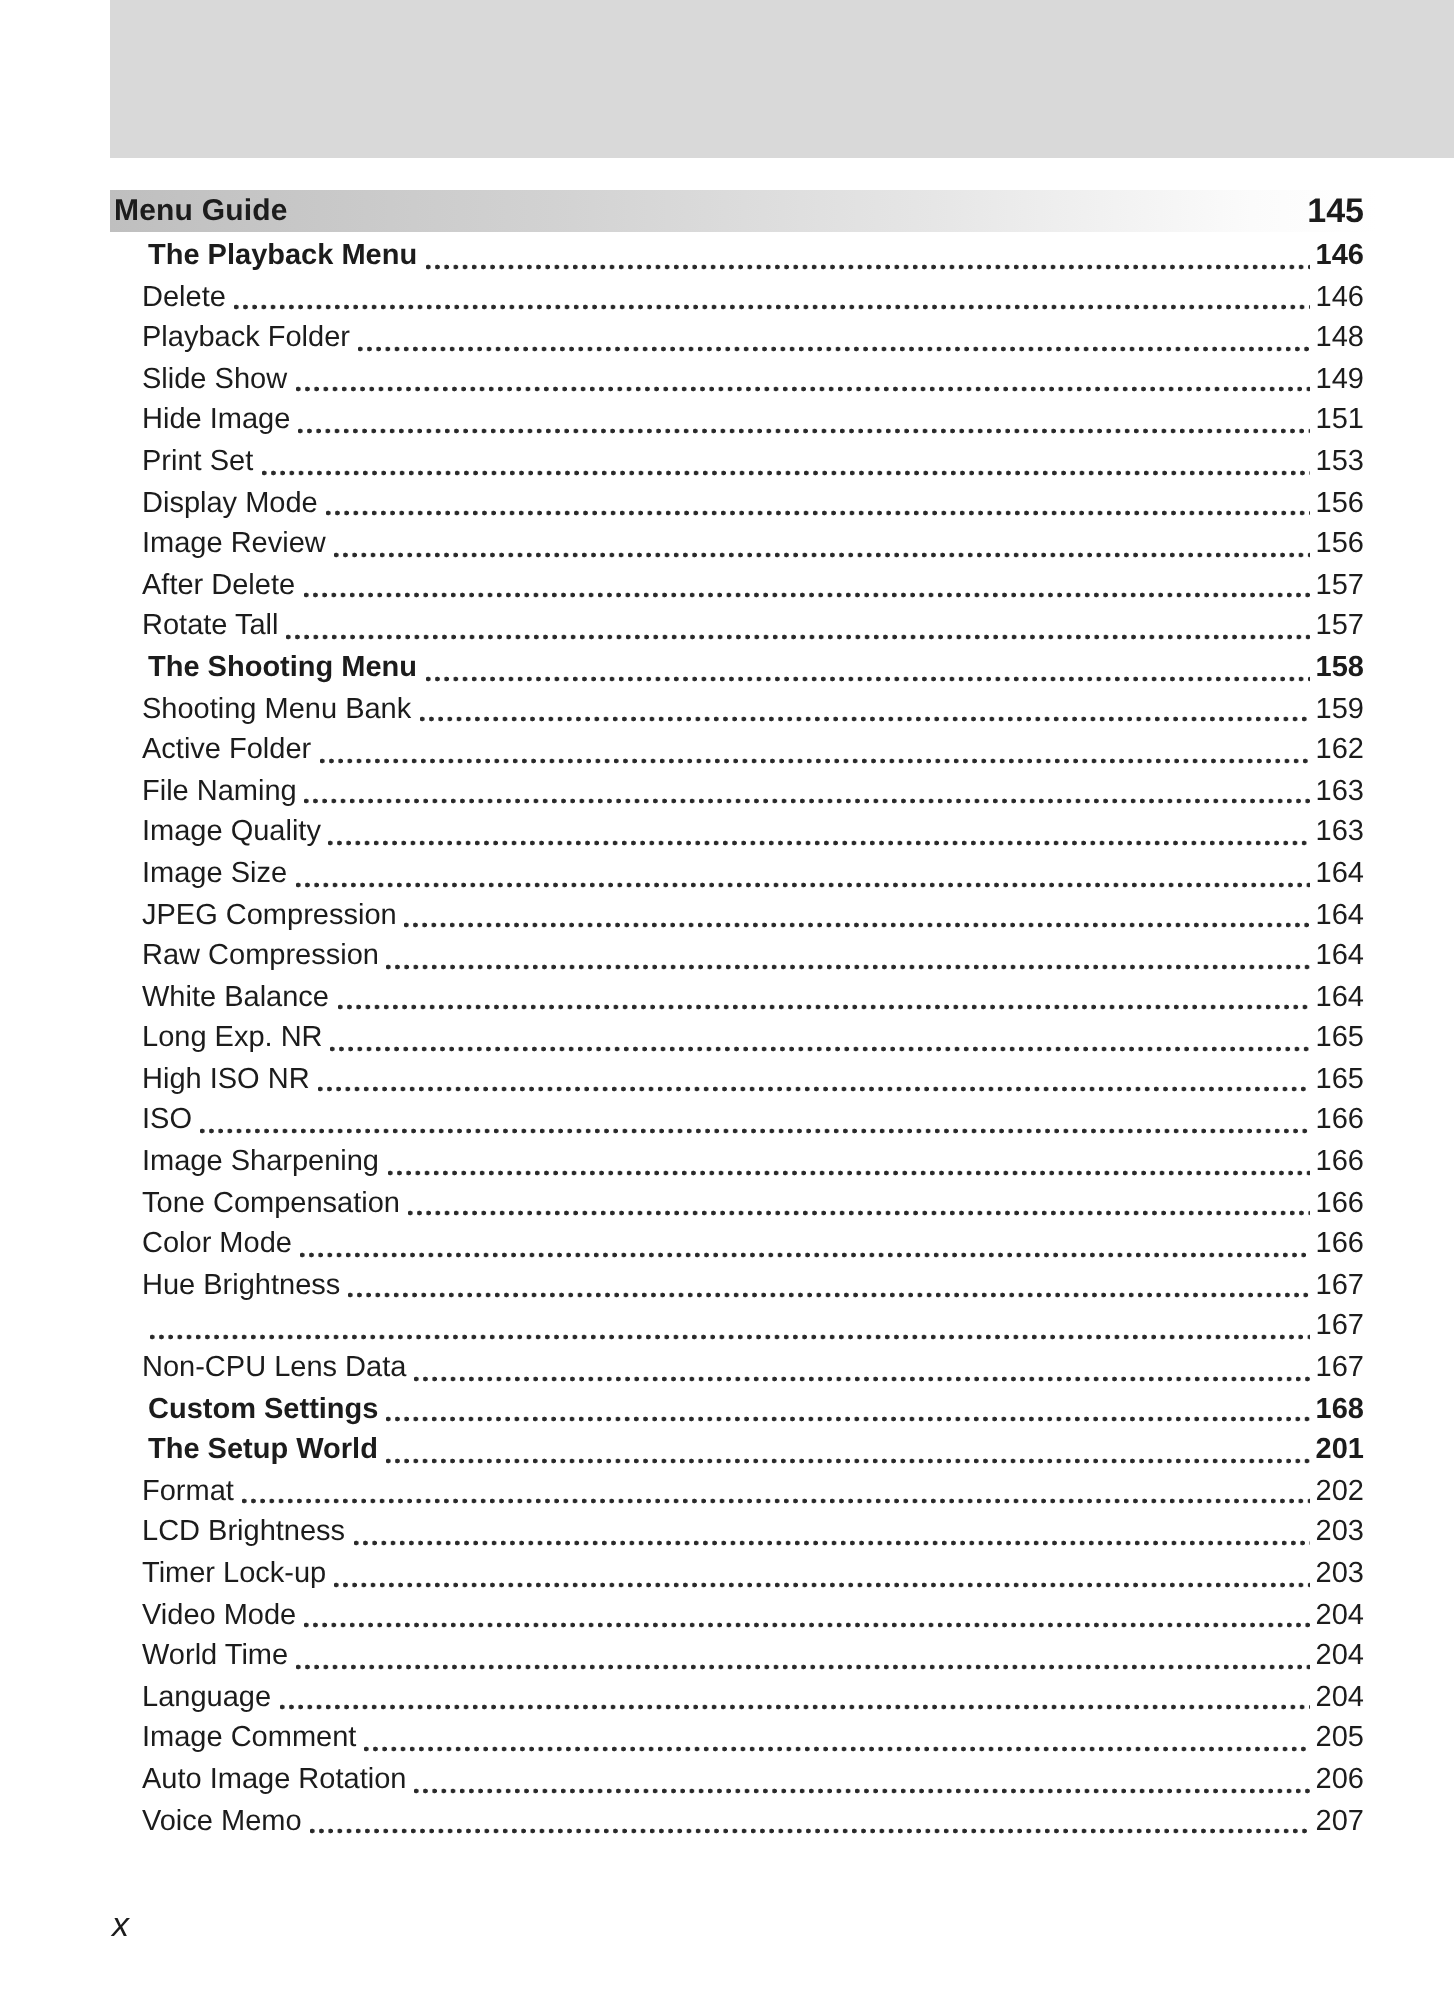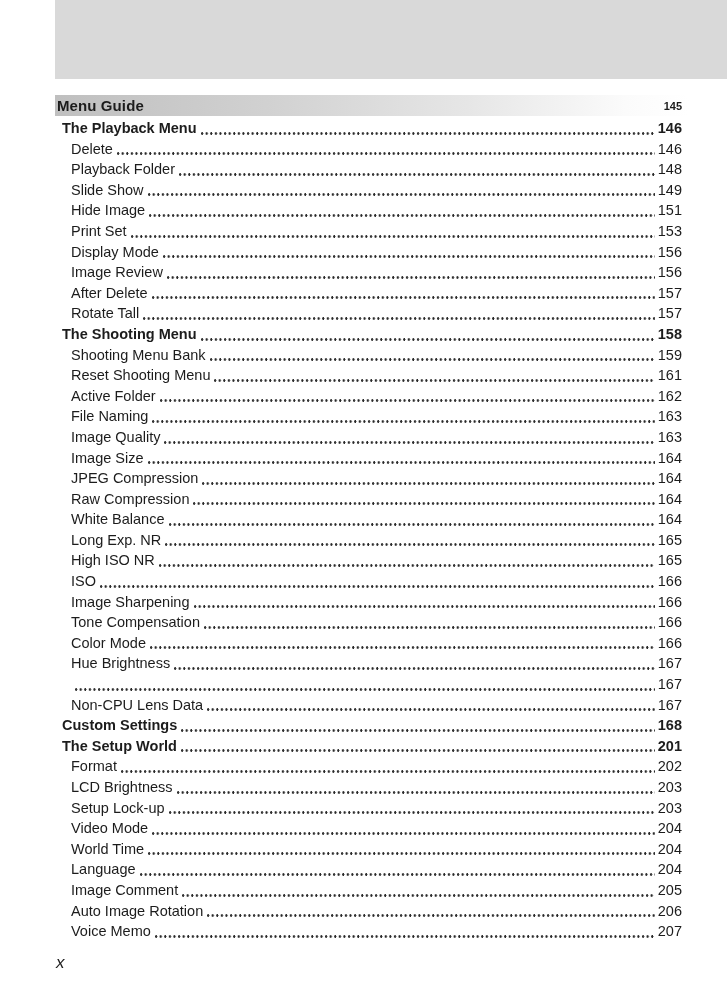--- a/index.html
+++ b/index.html
@@ -39,40 +39,41 @@
     justify-content: space-between;
     box-sizing: border-box;
     padding: 0 7px 0 2px;
   }
   .header-title {
     font-size: 15px;
     font-weight: 700;
     letter-spacing: 0.1px;
   }
   .header-page {
-    font-size: 11px;
+    font-size: 17px;
     font-weight: 700;
   }
   .toc {
     position: absolute;
     left: 55px;
     top: 118px;
     width: 627px;
   }
   .toc-row {
     display: flex;
     align-items: baseline;
     height: 20.6px;
     font-size: 14.5px;
     line-height: 20.6px;
     box-sizing: border-box;
   }
   .toc-row.level1 {
     padding-left: 7px;
     font-weight: 700;
+    margin-left: 12px;
   }
   .toc-row.level2 {
     padding-left: 16px;
     font-weight: 400;
   }
   .toc-label {
     white-space: nowrap;
   }
   .leader {
     flex: 1;
@@ -163,25 +164,20 @@
         <span class="toc-label">The Shooting Menu</span>
         <span class="leader"></span>
         <span class="toc-page">158</span>
       </div>
       <div class="toc-row level2">
         <span class="toc-label">Shooting Menu Bank</span>
         <span class="leader"></span>
         <span class="toc-page">159</span>
       </div>
       <div class="toc-row level2">
-        <span class="toc-label">Reset Shooting Menu</span>
-        <span class="leader"></span>
-        <span class="toc-page">161</span>
-      </div>
-      <div class="toc-row level2">
         <span class="toc-label">Active Folder</span>
         <span class="leader"></span>
         <span class="toc-page">162</span>
       </div>
       <div class="toc-row level2">
         <span class="toc-label">File Naming</span>
         <span class="leader"></span>
         <span class="toc-page">163</span>
       </div>
       <div class="toc-row level2">
@@ -267,21 +263,21 @@
         <span class="toc-label">Format</span>
         <span class="leader"></span>
         <span class="toc-page">202</span>
       </div>
       <div class="toc-row level2">
         <span class="toc-label">LCD Brightness</span>
         <span class="leader"></span>
         <span class="toc-page">203</span>
       </div>
       <div class="toc-row level2">
-        <span class="toc-label">Setup Lock-up</span>
+        <span class="toc-label">Timer Lock-up</span>
         <span class="leader"></span>
         <span class="toc-page">203</span>
       </div>
       <div class="toc-row level2">
         <span class="toc-label">Video Mode</span>
         <span class="leader"></span>
         <span class="toc-page">204</span>
       </div>
       <div class="toc-row level2">
         <span class="toc-label">World Time</span>

